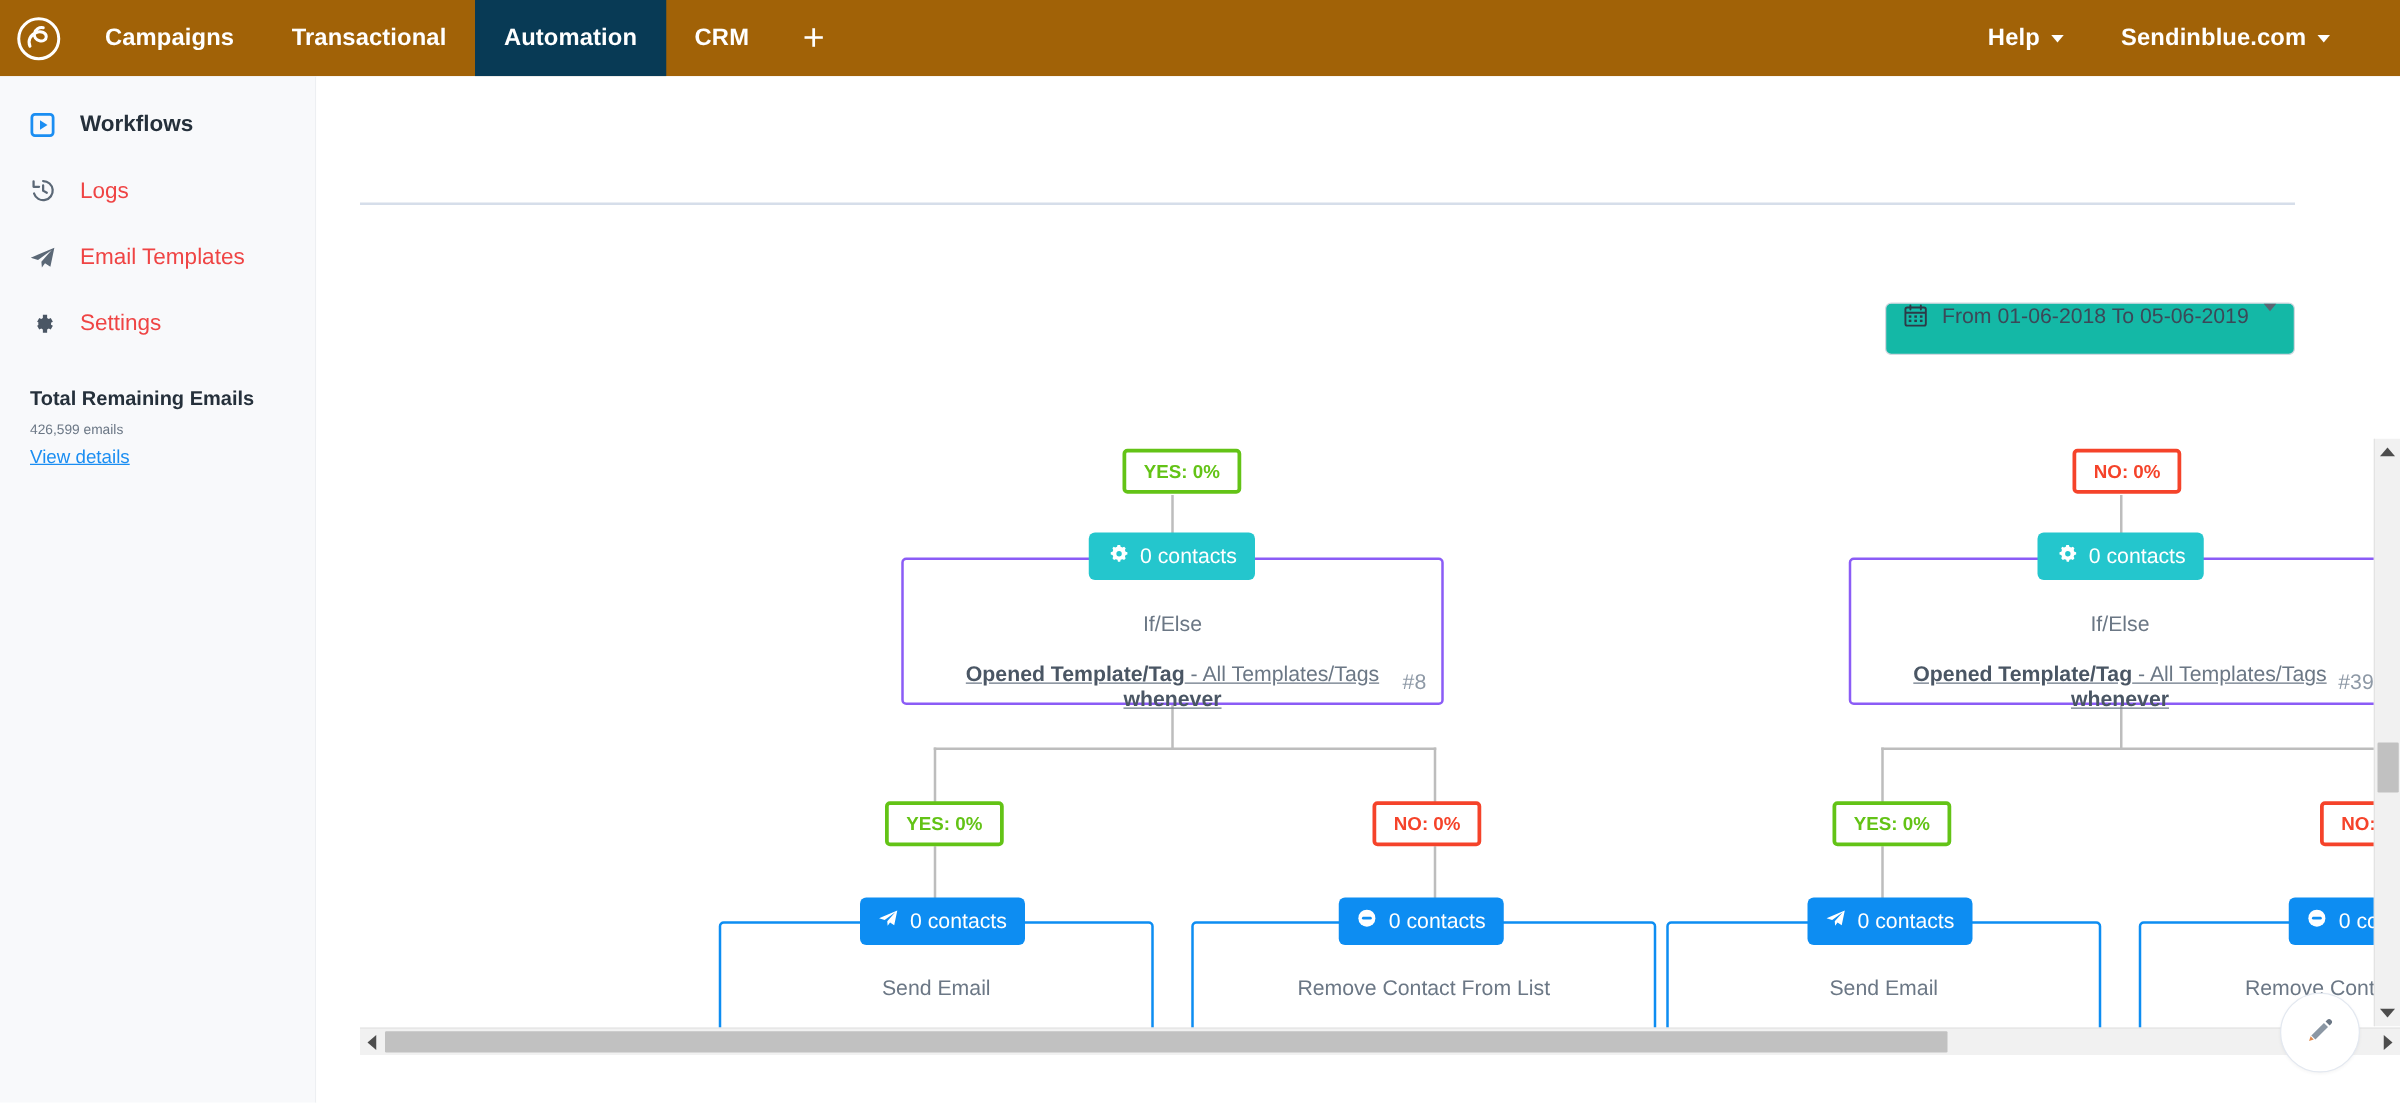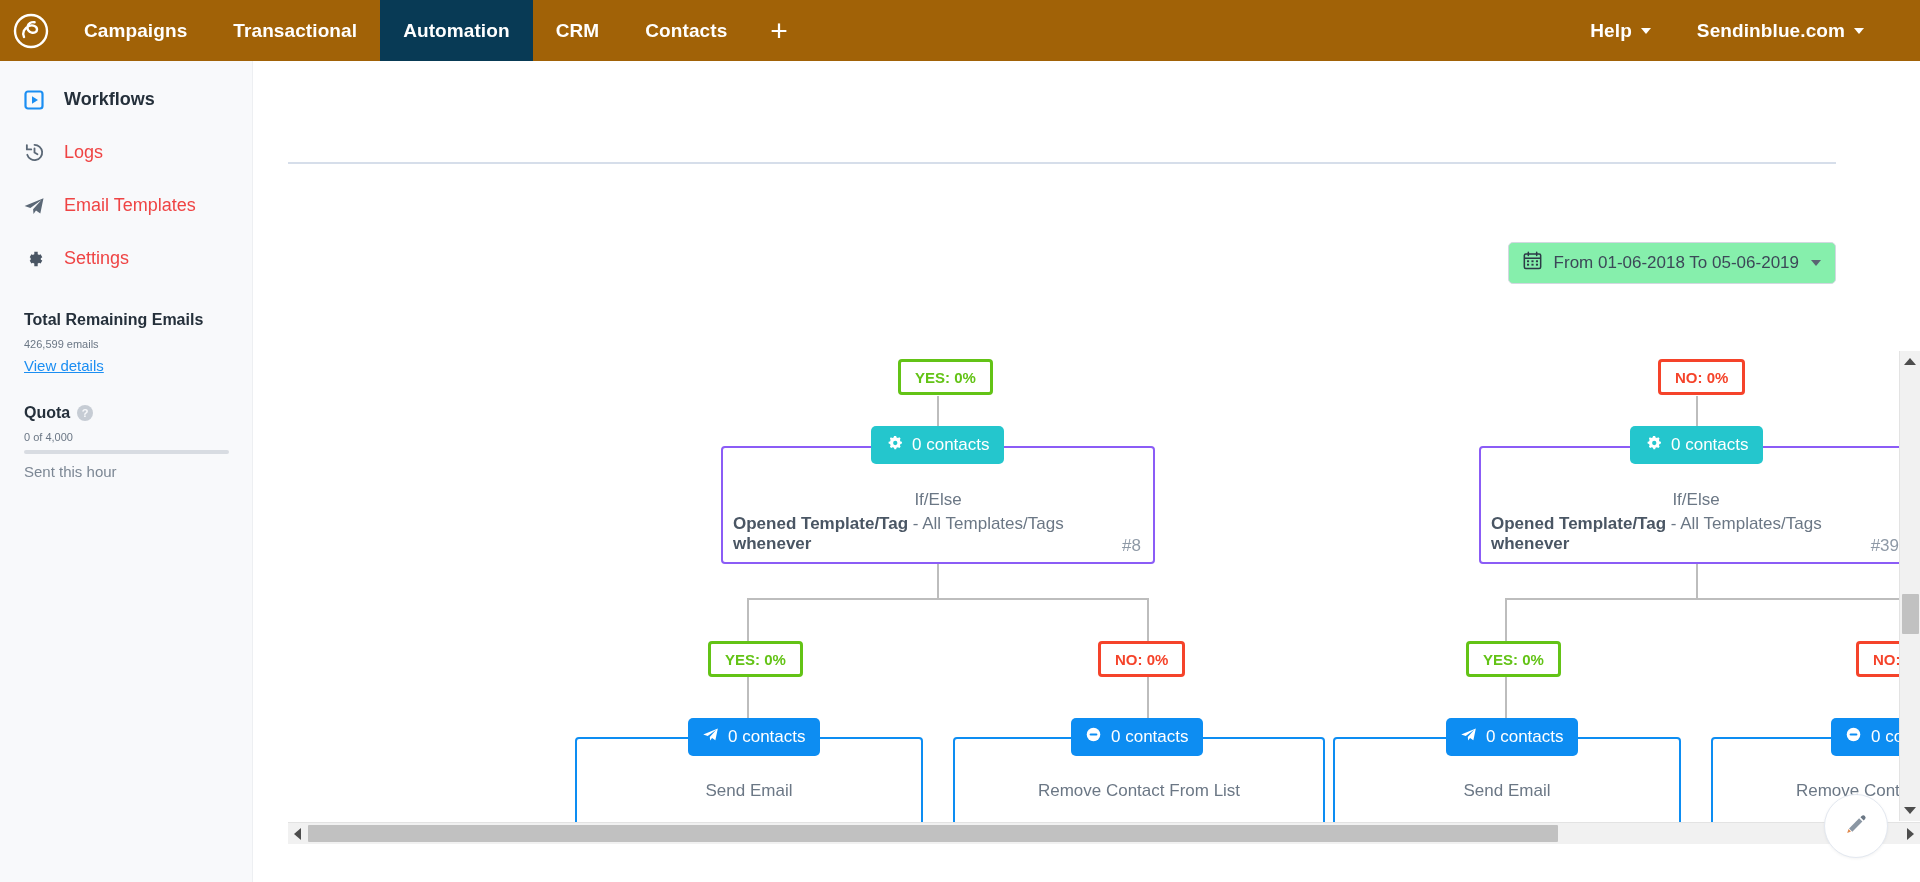--- a/index.html
+++ b/index.html
@@ -77,21 +77,21 @@
     font-family:"Liberation Serif", serif;
     font-size:30px; font-weight:700; color:#1a2b49; letter-spacing:.2px;
   }
   .title-rule {
     position:absolute; left:35px; top:101px; width:1548px; height:2px;
     background:#d6deea;
   }
   .daterange {
     position:absolute; right:84px; top:202px; transform:translateY(-50%);
     height:42px; min-width:286px; border:1px solid #d2d8e0; border-radius:5px;
-    background:#86efac; display:flex; align-items:center; gap:12px;
+    background:#14b8a6; display:flex; align-items:flex-start; gap:12px;
     padding:0 14px; cursor:pointer; font-size:17px; color:#3c4858;
   }
   .daterange .dcaret {
     margin-left:auto; border-left:5px solid transparent; border-right:5px solid transparent;
     border-top:6px solid #5a6472;
   }
 
   
   .canvas {
     position:absolute; left:0; top:290px; width:1650px; height:486px;
@@ -109,21 +109,21 @@
 
   .nodebox {
     position:absolute; border-radius:4px; background:#fff; z-index:2;
   }
   .nodebox.teal { border:2px solid #8b5cf6; }
   .nodebox.blue { border:2px solid #0d8df2; }
   .node-type {
     text-align:center; font-size:17px; color:#6b7785; margin-top:42px;
   }
   .node-desc {
-    text-align:left; font-size:17px; color:#6b7785; margin-top:4px; padding:0 10px;
+    text-align:center; font-size:17px; color:#6b7785; margin-top:20px; padding:0 10px;text-decoration:underline;
   }
   .node-desc b { color:#4a5664; font-weight:700; }
   .node-id {
     position:absolute; right:12px; bottom:6px; font-size:17px; color:#8e99a6;
   }
 
   .pill {
     position:absolute; height:36px; border-radius:4px; background:#fff;
     display:flex; align-items:center; justify-content:center; padding:0 14px;
     font-size:15px; font-weight:700; z-index:3; white-space:nowrap; cursor:pointer;
@@ -189,23 +189,20 @@
     <span>Campaigns</span>
   </div>
   <div class="nav-item">
     <span>Transactional</span>
   </div>
   <div class="nav-item active">
     <span>Automation</span>
   </div>
   <div class="nav-item">
     <span>CRM</span>
-  </div>
-  <div class="nav-item">
-    <span>Contacts</span>
   </div>
   <div class="nav-plus">+</div>
 
   <div class="nav-right">
     <div class="nav-item">
       <span>Help</span>
       <span class="caret"></span>
     </div>
     <div class="nav-item">
       <span>Sendinblue.com</span>
@@ -260,29 +257,20 @@
   <div class="side-sep"></div>
 
   <div class="side-block">
     <div class="side-h">Total Remaining Emails</div>
     <div class="side-val">426,599 emails</div>
     <div class="side-link">View details</div>
   </div>
 
   <div style="height:30px"></div>
 
-  <div class="side-block">
-    <div class="side-h">
-      <span>Quota</span>
-      <span class="qmark">?</span>
-    </div>
-    <div class="side-val">0 of 4,000</div>
-    <div class="quota-bar"></div>
-    <div class="side-sub">Sent this hour</div>
-  </div>
 </div>
 
 <div class="main">
 
   <div class="title-rule"></div>
 
   <div class="daterange">
     <span>
       <svg width="19" height="19" viewBox="0 0 20 20">
           <rect x="1.4" y="3.2" width="17.2" height="15.2" rx="1.6" fill="none" stroke="#2d3a47" stroke-width="1.6"></rect>

